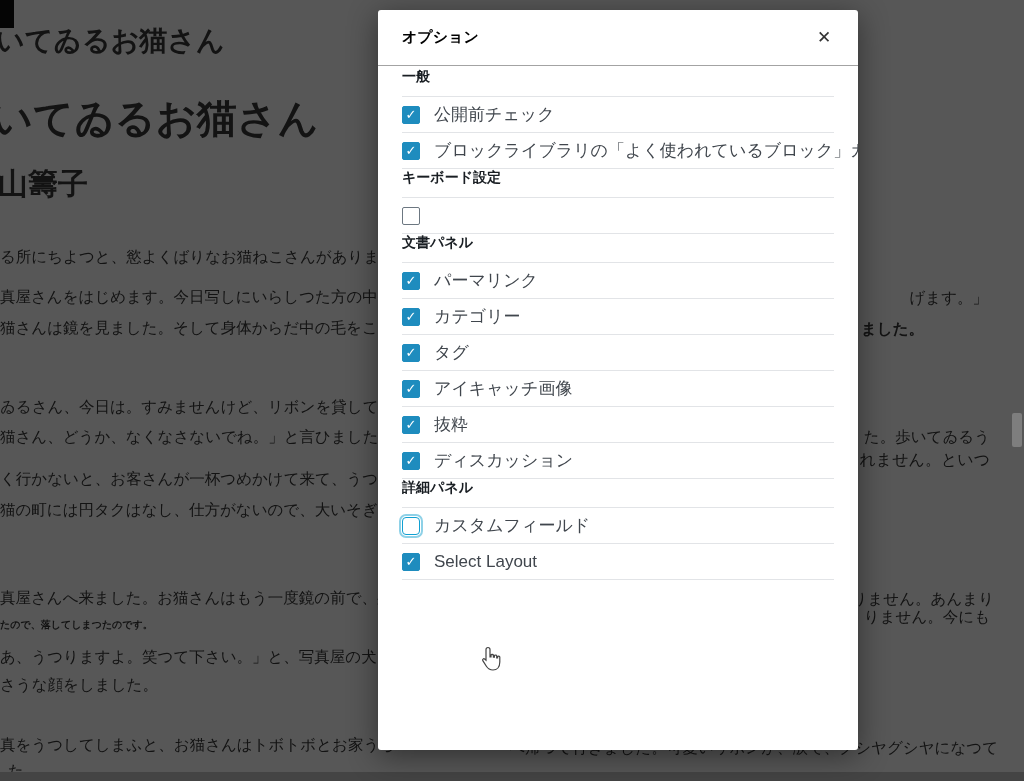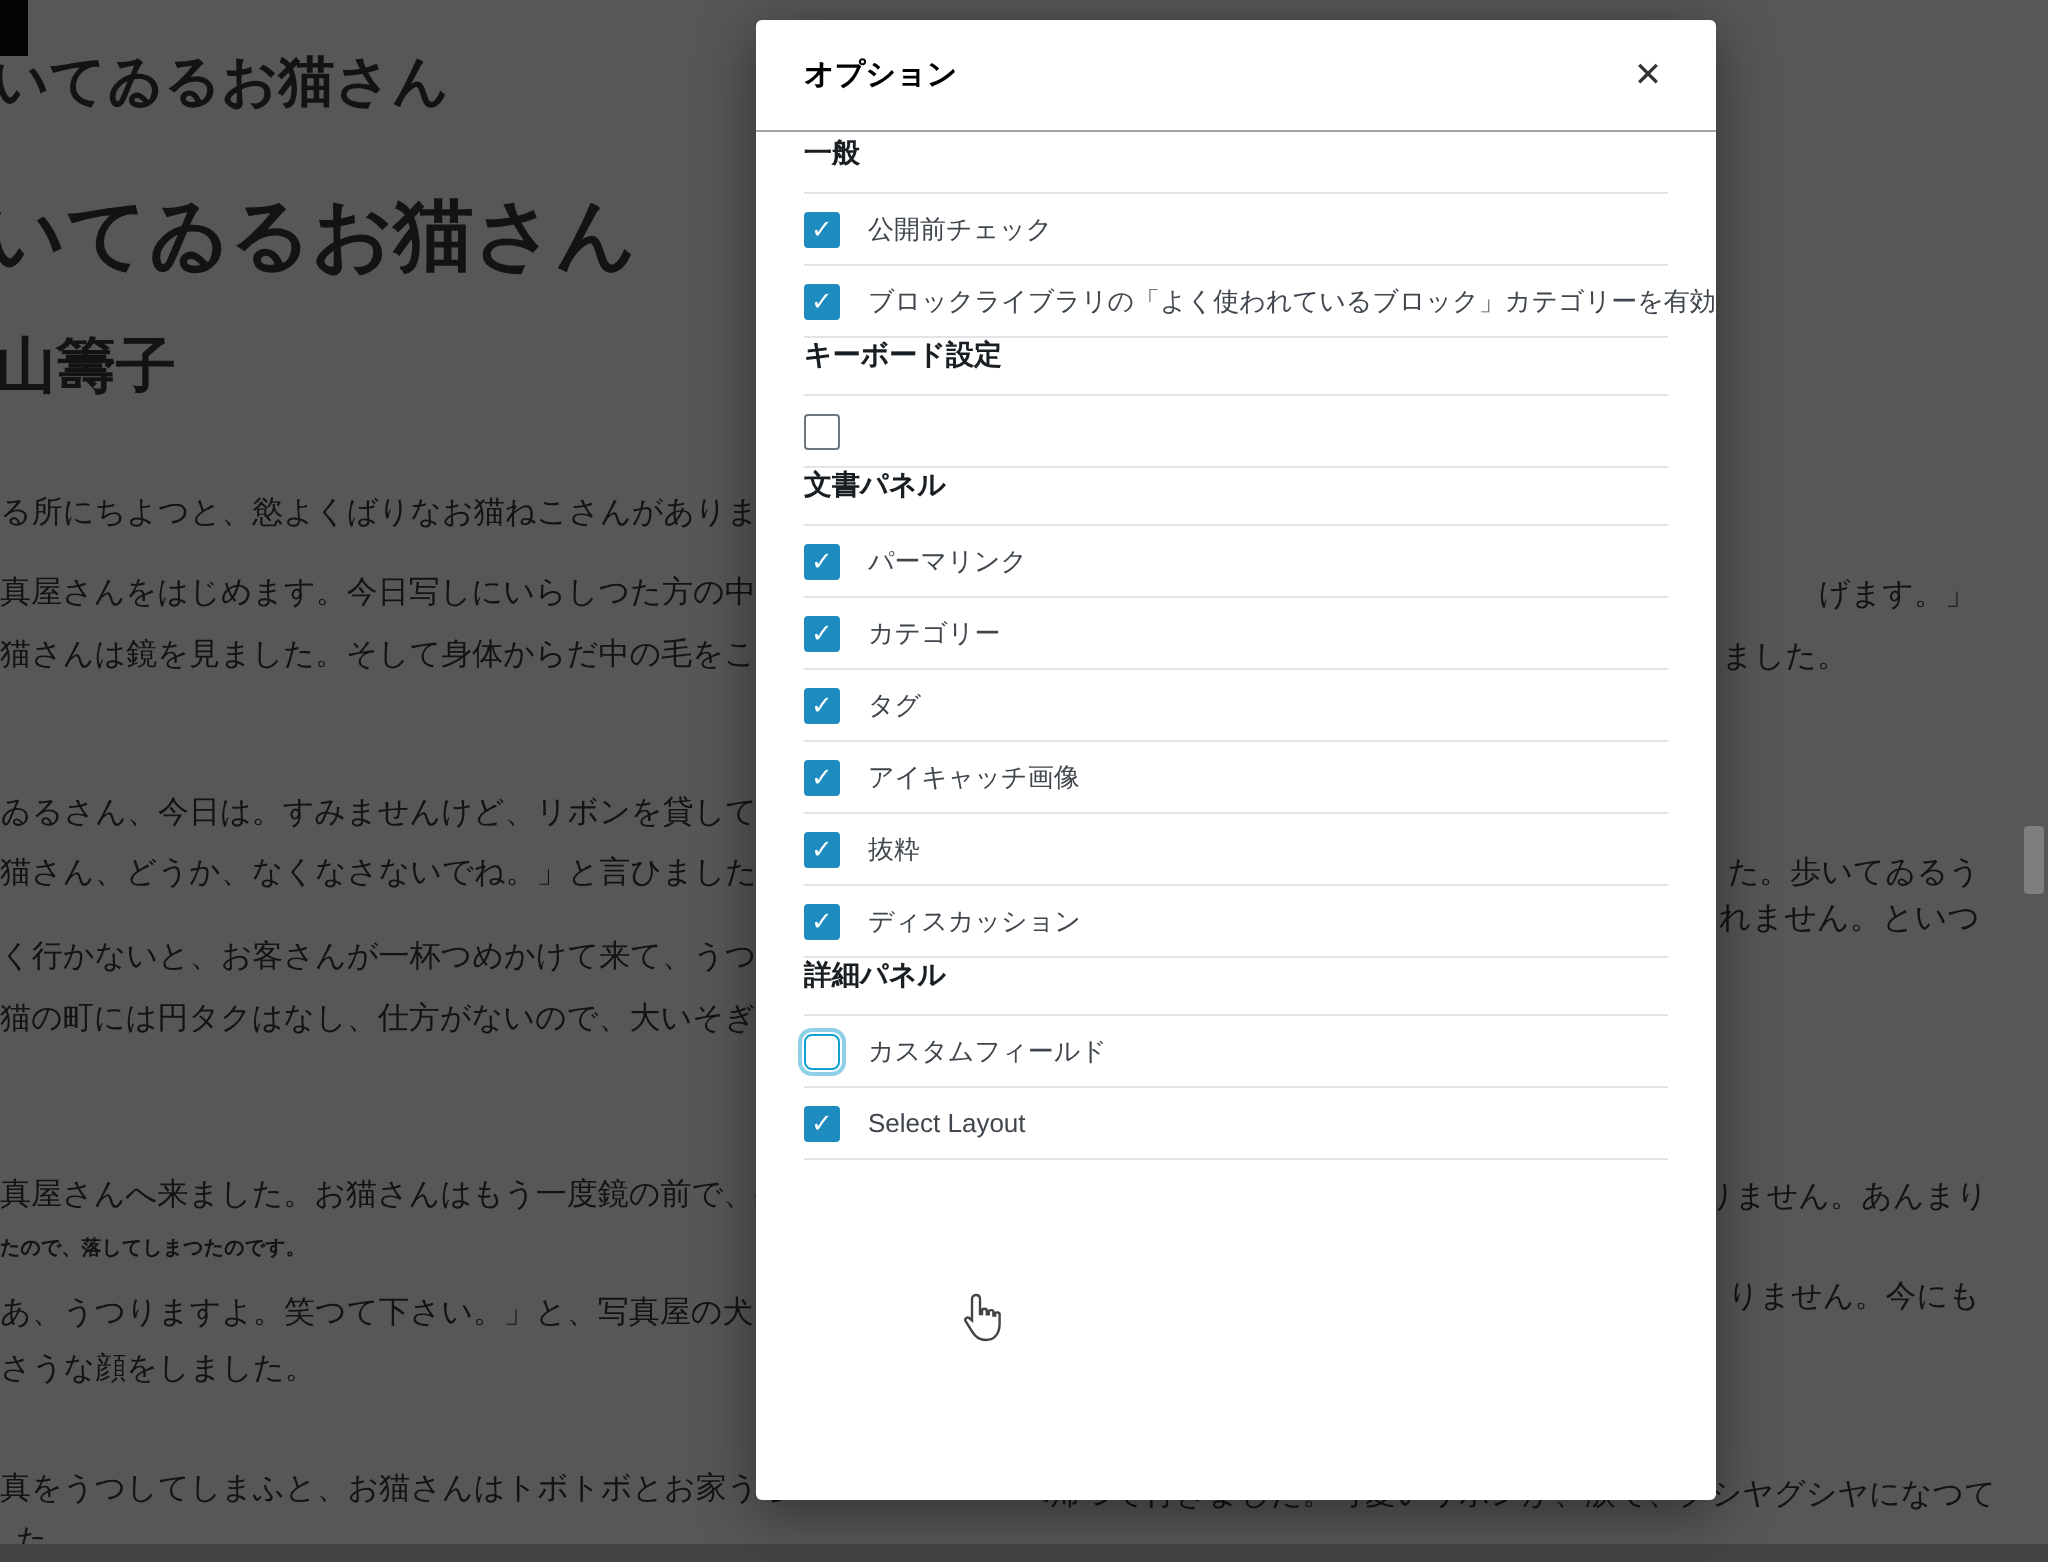--- a/index.html
+++ b/index.html
@@ -32,51 +32,51 @@
   .section { }
   .section-heading { font-size:14px; font-weight:700; color:#191e23;
     padding-bottom:10px; border-bottom:1px solid #e2e4e7; }
   .row { display:flex; align-items:center; height:36px; border-bottom:1px solid #e2e4e7; }
   .cb { width:18px; height:18px; flex:0 0 18px; border:1.5px solid #6c7781; border-radius:2px;
     background:#ffffff; display:flex; align-items:center; justify-content:center;
     font-size:13px; font-weight:700; color:transparent; cursor:pointer; }
   .cb.checked { background:#1e8cbe; border-color:#1e8cbe; color:#ffffff; }
   .cb.focused { border-color:#11a0d2; border-radius:4px;
     box-shadow:0 0 0 1px #ffffff, 0 0 0 3px #8ed1e7; }
-  .row-label { margin-left:14px; font-size:13px; color:#40464d; white-space:nowrap; cursor:pointer; }
+  .row-label { margin-left:14px; font-size:17px; color:#40464d; white-space:nowrap; cursor:pointer; }
 
   #cursor { position:absolute; left:481px; top:646px; z-index:5; pointer-events:none; }
 </style>
 </head>
 <body>
 
 <div id="stage">
 
   <div id="bg-page">
     <div id="wp-corner"></div>
     <div id="bg-fragments">
         <div class="frag" style="top: 24px; left: -4px; font-size: 28px; font-weight: 700;">いてゐるお猫さん</div>
         <div class="frag" style="top: 94px; left: -8px; font-size: 40px; font-weight: 700;">いてゐるお猫さん</div>
         <div class="frag" style="top: 166px; left: -2px; font-size: 30px; font-weight: 700;">山籌子</div>
         <div class="frag" style="top: 248px; left: 0px; font-size: 15.5px; font-weight: 400;">る所にちよつと、慾よくばりなお猫ねこさんがありました。</div>
         <div class="frag" style="top: 288px; left: 0px; font-size: 15.5px; font-weight: 400;">真屋さんをはじめます。今日写しにいらしつた方の中で、</div>
         <div class="frag" style="top: 289px; right: 36px; font-size: 15.5px; font-weight: 400;">げます。」</div>
         <div class="frag" style="top: 319px; left: 0px; font-size: 15.5px; font-weight: 400;">猫さんは鏡を見ました。そして身体からだ中の毛をこす</div>
-        <div class="frag" style="top: 320px; right: 100px; font-size: 15.5px; font-weight: 400; margin-left: 40px;">ました。</div>
+        <div class="frag" style="top: 320px; right: 100px; font-size: 15.5px; font-weight: 700; margin-left: 40px;">ました。</div>
         <div class="frag" style="top: 398px; left: 0px; font-size: 15.5px; font-weight: 400;">ゐるさん、今日は。すみませんけど、リボンを貸して下</div>
         <div class="frag" style="top: 428px; left: 0px; font-size: 15.5px; font-weight: 400;">猫さん、どうか、なくなさないでね。」と言ひました。</div>
         <div class="frag" style="top: 428px; right: 34px; font-size: 15.5px; font-weight: 400;">た。歩いてゐるう</div>
         <div class="frag" style="top: 470px; left: 0px; font-size: 15.5px; font-weight: 400;">く行かないと、お客さんが一杯つめかけて来て、うつし</div>
         <div class="frag" style="top: 450px; right: 34px; font-size: 16px; font-weight: 400;">れません。といつ</div>
         <div class="frag" style="top: 501px; left: 0px; font-size: 15.5px; font-weight: 400;">猫の町には円タクはなし、仕方がないので、大いそぎで</div>
         <div class="frag" style="top: 589px; left: 0px; font-size: 15.5px; font-weight: 400;">真屋さんへ来ました。お猫さんはもう一度鏡の前で、身</div>
         <div class="frag" style="top: 590px; right: 30px; font-size: 15.5px; font-weight: 400;">りません。あんまり</div>
         <div class="frag" style="top: 619px; left: 0px; font-size: 10px; font-weight: 700;">たので、落してしまつたのです。</div>
         <div class="frag" style="top: 648px; left: 0px; font-size: 15.5px; font-weight: 400;">あ、うつりますよ。笑つて下さい。」と、写真屋の犬さ</div>
-        <div class="frag" style="top: 640px; right: 34px; font-size: 15.5px; font-weight: 400;">りません。今にも</div>
+        <div class="frag" style="top: 608px; right: 34px; font-size: 15.5px; font-weight: 400;">りません。今にも</div>
         <div class="frag" style="top: 676px; left: 0px; font-size: 15.5px; font-weight: 400;">さうな顔をしました。</div>
         <div class="frag" style="top: 736px; left: 0px; font-size: 15.5px; font-weight: 400;">真をうつしてしまふと、お猫さんはトボトボとお家うち</div>
         <div class="frag" style="top: 739px; right: 26px; font-size: 15.5px; font-weight: 400;">へ帰つて行きました。可愛いリボンが、涙で、グシヤグシヤになつて</div>
         <div class="frag" style="top: 762px; left: 8px; font-size: 15.5px; font-weight: 400;">た。</div>
       </div>
     <div id="bottom-band"></div>
   </div>
 
   <div id="overlay"></div>
 

